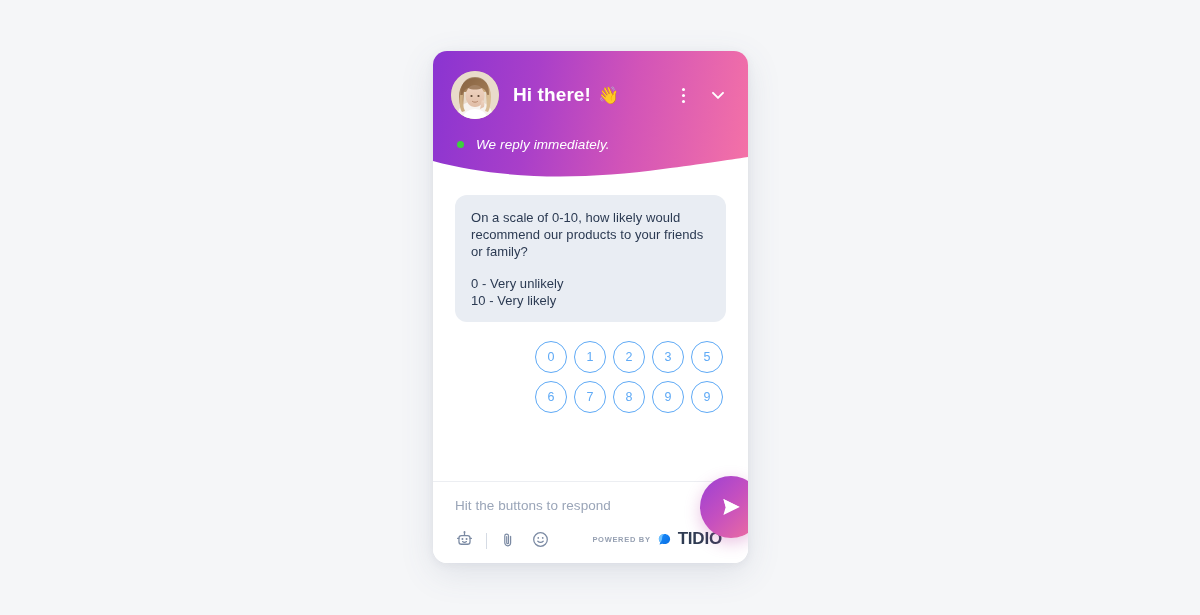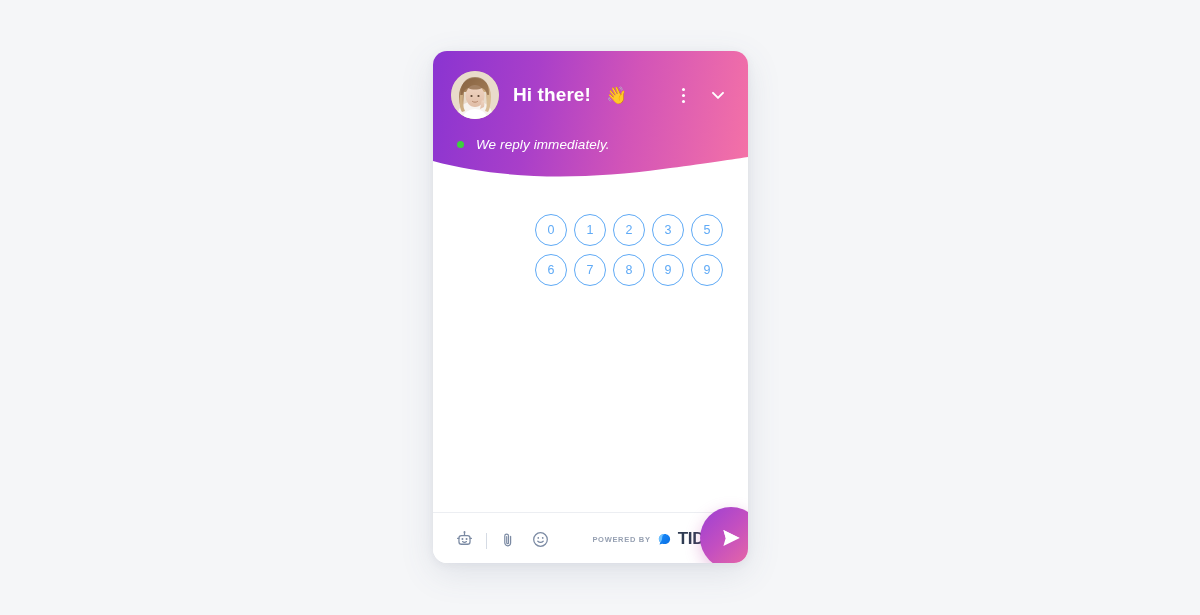--- a/index.html
+++ b/index.html
@@ -67,21 +67,21 @@
 
   .header-title {
     margin-left: 14px;
     color: #ffffff;
     font-size: 19px;
     font-weight: bold;
     letter-spacing: 0.1px;
     white-space: nowrap;
     display: flex;
     align-items: center;
-    gap: 15px;
+    gap: 7px;
   }
   .title-emoji { font-size: 17px; line-height: 1; }
 
   .header-actions {
     margin-left: auto;
     display: flex;
     align-items: center;
     gap: 16px;
     padding-right: 2px;
   }
@@ -308,20 +308,26 @@
       <span class="status-text">We reply immediately.</span>
     </div>
 
     <svg class="header-wave" viewBox="0 0 315 26" preserveAspectRatio="none" aria-hidden="true">
       <path d="M0,5 C70,24 150,24 230,13 C270,8 295,4 315,1 L315,26 L0,26 Z" fill="#ffffff"></path>
     </svg>
   </div>
 
   <div class="body">
 
+    <div class="bubble">
+      <p>On a scale of 0-10, how likely would recommend our products to your friends or family?</p>
+      <div class="gap"></div>
+      <p>0 - Very unlikely</p>
+      <p>10 - Very likely</p>
+    </div>
 
     <div class="ratings">
       <div class="rating-row">
         <button class="rating-btn">0</button>
         <button class="rating-btn">1</button>
         <button class="rating-btn">2</button>
         <button class="rating-btn">3</button>
         <button class="rating-btn">5</button>
       </div>
       <div class="rating-row">
@@ -329,20 +335,21 @@
         <button class="rating-btn">7</button>
         <button class="rating-btn">8</button>
         <button class="rating-btn">9</button>
         <button class="rating-btn">9</button>
       </div>
     </div>
   </div>
 
   <div class="footer">
 
+    <div class="composer-placeholder">Hit the buttons to respond</div>
 
     <div class="footer-bar">
 
       <span class="foot-icon">
         <svg width="19" height="19" viewBox="0 0 24 24" aria-hidden="true">
           <rect x="5" y="7" width="14" height="11" rx="3.2" fill="none" stroke="currentColor" stroke-width="1.6"></rect>
           <path d="M12 3.2v3.6" stroke="currentColor" stroke-width="1.6" stroke-linecap="round"></path>
           <circle cx="12" cy="2.6" r="1.2" fill="currentColor"></circle>
           <circle cx="9.4" cy="11.4" r="1.25" fill="currentColor"></circle>
           <circle cx="14.6" cy="11.4" r="1.25" fill="currentColor"></circle>

